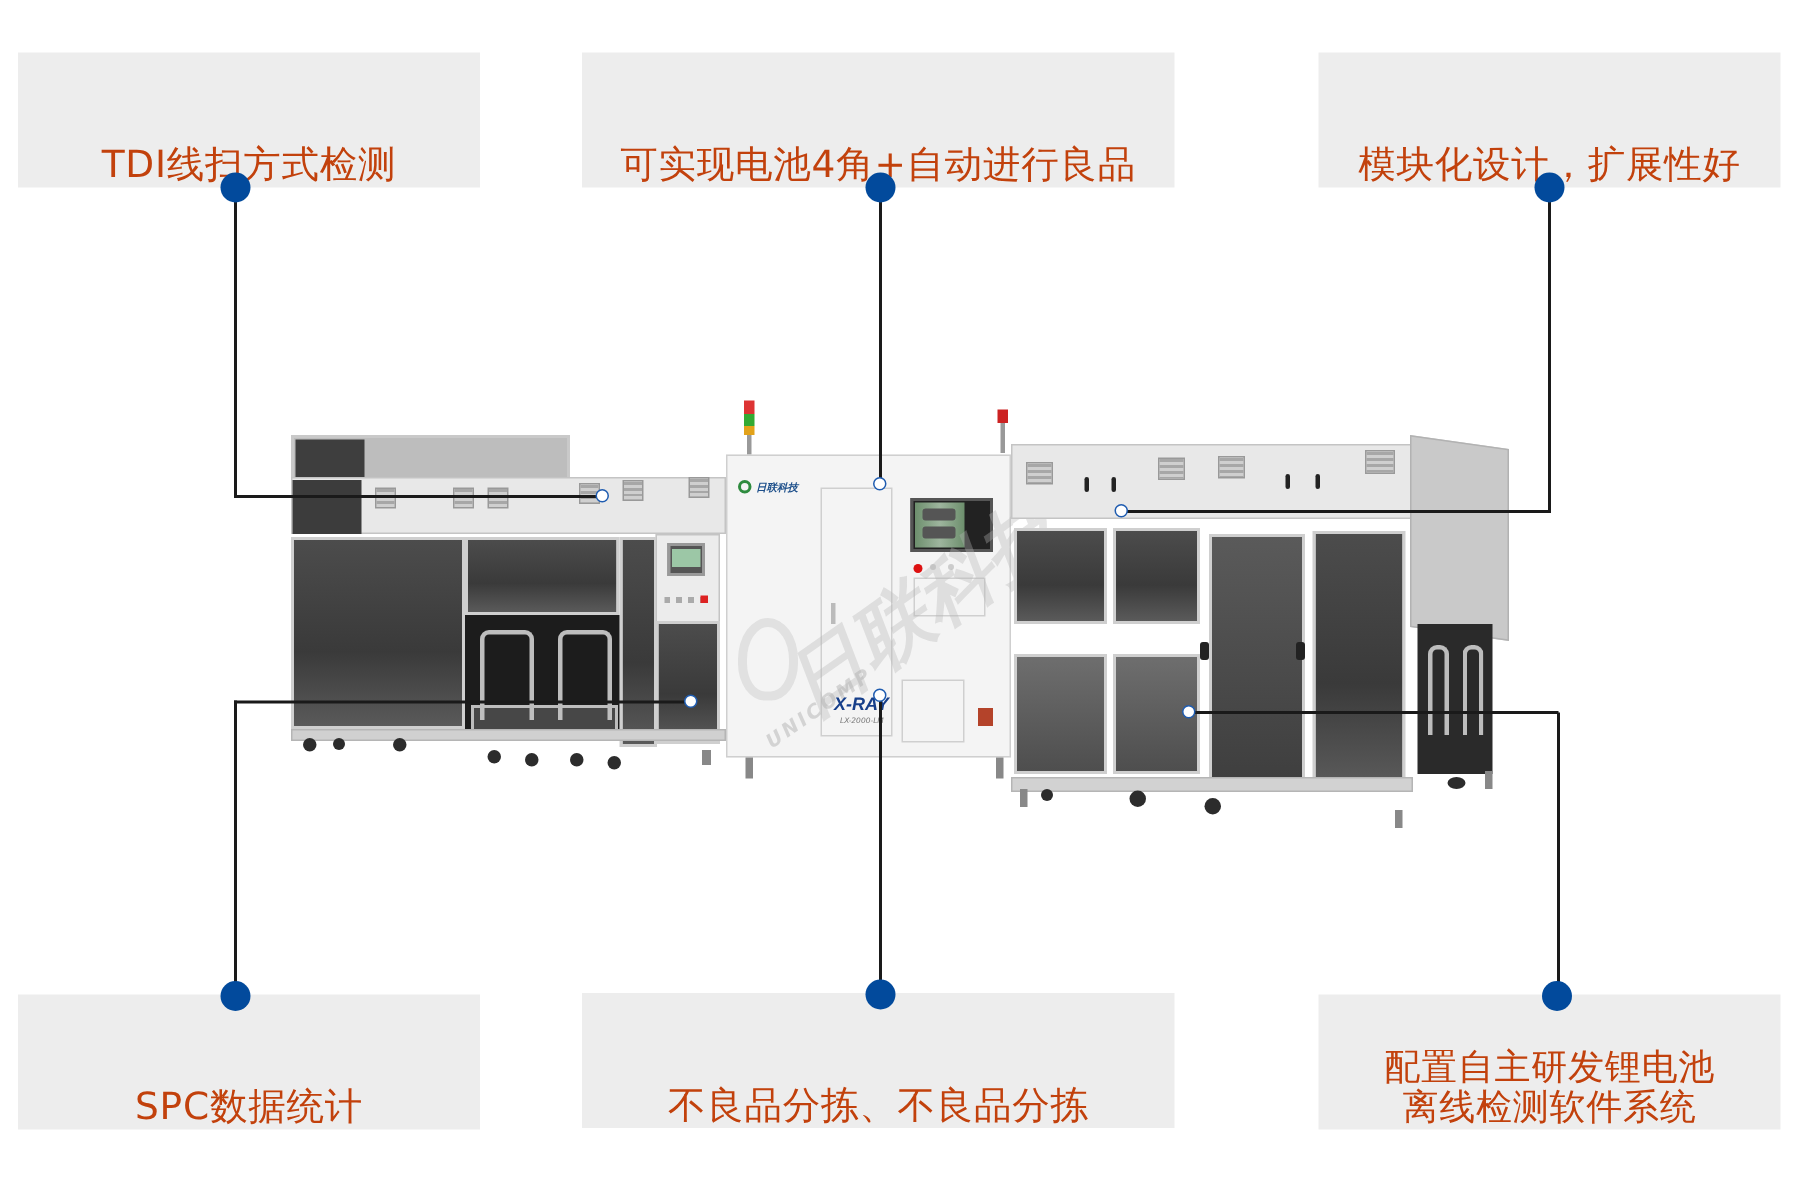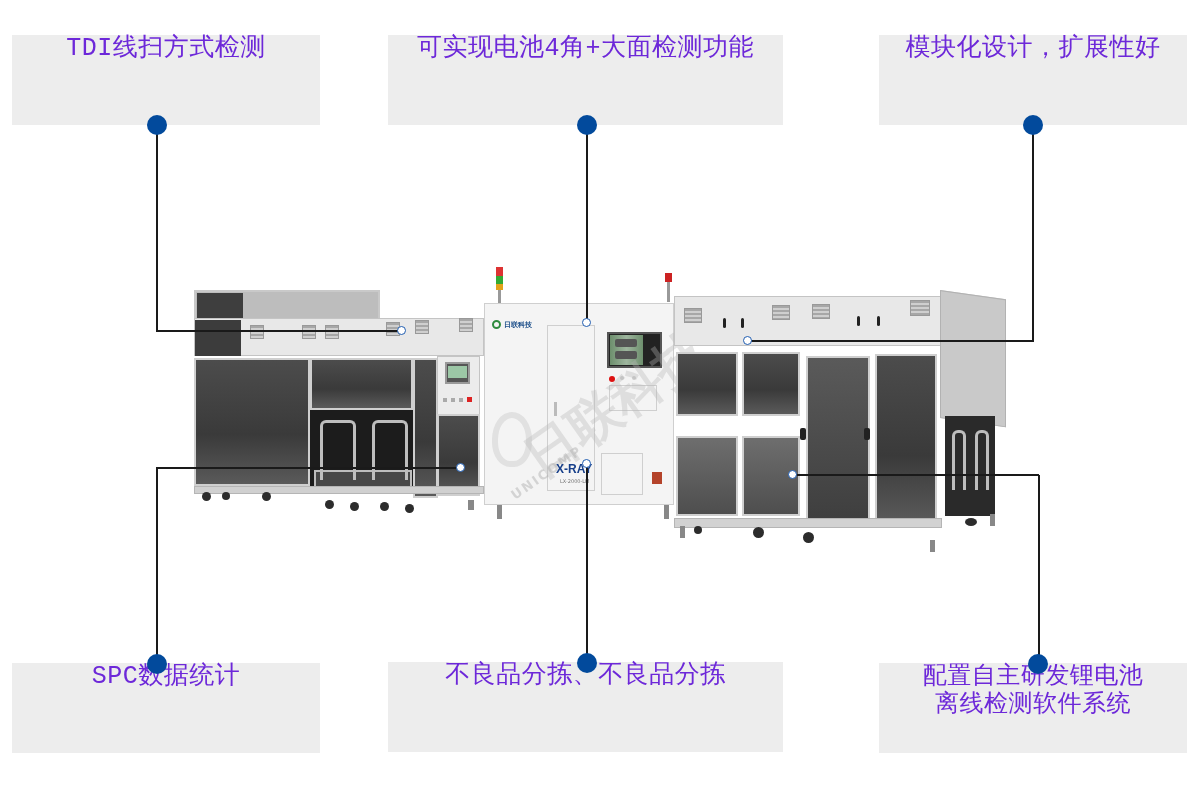--- a/index.html
+++ b/index.html
@@ -2,43 +2,42 @@
 <html><head>
 <meta charset="utf-8">
 <style>
   * { margin: 0; padding: 0; box-sizing: border-box; }
   html, body { width: 1200px; height: 797px; background: #ffffff; overflow: hidden; }
   body { position: relative; font-family: "DejaVu Sans", "Liberation Sans", sans-serif; }
 
   .callout-box {
     position: absolute;
     background: #ededed;
-    display: flex; align-items: flex-start; justify-content: center;
+    display: flex; align-items: flex-end; justify-content: center;
     text-align: center;
-    color: #6d28d9;
+    color: #c2410c;
     font-size: 25px;
     line-height: 1.15;
     letter-spacing: 0.5px;
-    font-family: Liberation Mono, monospace;
   }
   .callout-box .txt { white-space: pre-line; }
 
   .dot {
     position: absolute; width: 20px; height: 20px; border-radius: 50%;
     background: #024a9c; z-index: 5;
   }
   .ring {
     position: absolute; width: 9px; height: 9px; border-radius: 50%;
     border: 1.5px solid #1f5cb0; background: #ffffff; z-index: 6;
   }
   .line-v { position: absolute; width: 1.5px; background: #1a1a1a; z-index: 4; }
   .line-h { position: absolute; height: 1.5px; background: #1a1a1a; z-index: 4; }
 
   
-  .machine { position: absolute; left: 0; top: 0; width: 1200px; height: 797px; z-index: 1; }
+  .machine { position: absolute; left: 0; top: 0; width: 1200px; height: 797px; z-index: 1; font-style: italic; }
   .m-part { position: absolute; }
   .frame { background: #d9d9d9; border: 2px solid #c9c9c9; }
   .panel-light { background: #e8e8e8; border: 1px solid #c4c4c4; }
   .glass { background: linear-gradient(180deg, #4c4c4c 0%, #3a3a3a 60%, #5a5a5a 100%); border: 2px solid #cfcfcf; }
   .vent { background: repeating-linear-gradient(180deg, #a7a7a7 0 2px, #cfcfcf 2px 4px); border: 1px solid #999; }
   .handle { background: #222; border-radius: 2px; }
   .wheel { background: #2c2c2c; border-radius: 50%; }
   .foot { background: #888; }
 
   .xray-body { background: #f4f4f4; border: 1px solid #cfcfcf; }
@@ -187,21 +186,21 @@
 <div class="line-v" style="left:1038px;top:475px;height:189px;"></div>
 <div class="line-h" style="left:793px;top:474px;width:246px;"></div>
 <div class="ring" style="left:788px;top:470px;"></div>
 
 <div class="callout-box" style="left:12px;top:35px;width:308px;height:90px;">
   <span class="txt">TDI线扫方式检测</span>
 </div>
 <div class="dot" style="left:147px;top:115px;"></div>
 
 <div class="callout-box" style="left:388px;top:35px;width:395px;height:90px;">
-  <span class="txt">可实现电池4角+大面检测功能</span>
+  <span class="txt">可实现电池4角+自动进行良品</span>
 </div>
 <div class="dot" style="left:577px;top:115px;"></div>
 
 <div class="callout-box" style="left:879px;top:35px;width:308px;height:90px;">
   <span class="txt">模块化设计，扩展性好</span>
 </div>
 <div class="dot" style="left:1023px;top:115px;"></div>
 
 <div class="callout-box" style="left:12px;top:663px;width:308px;height:90px;">
   <span class="txt">SPC数据统计</span>

